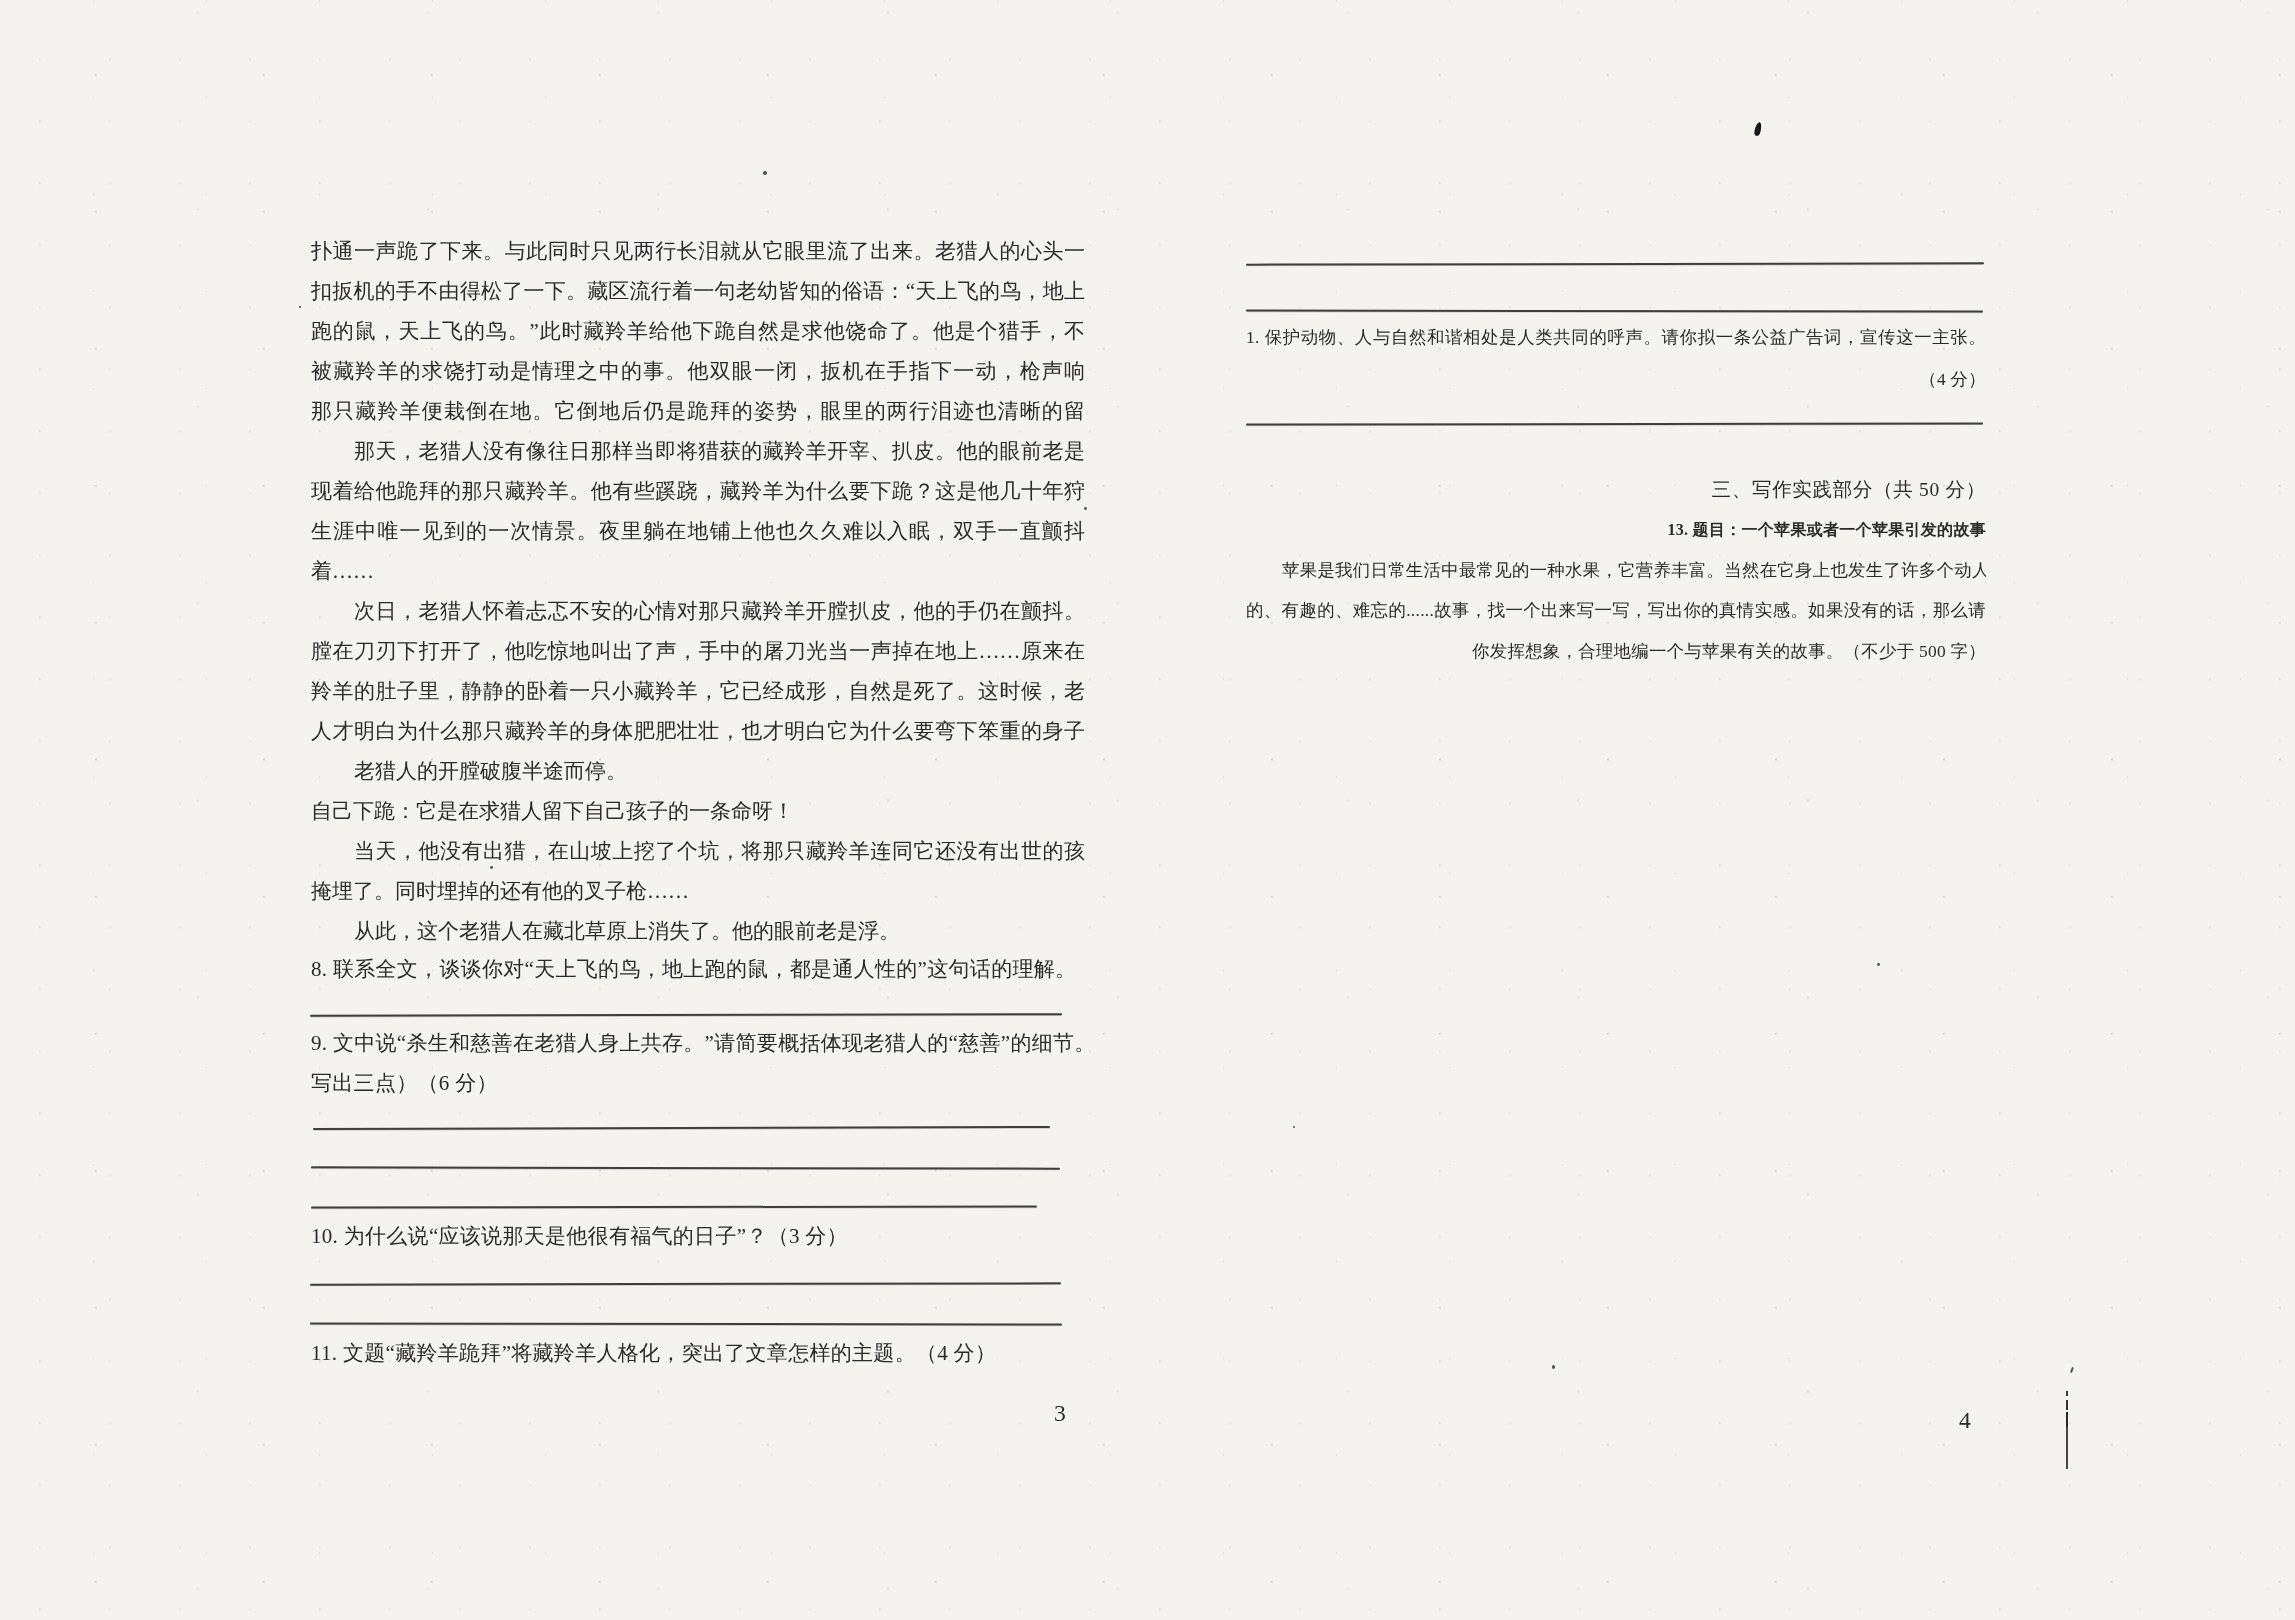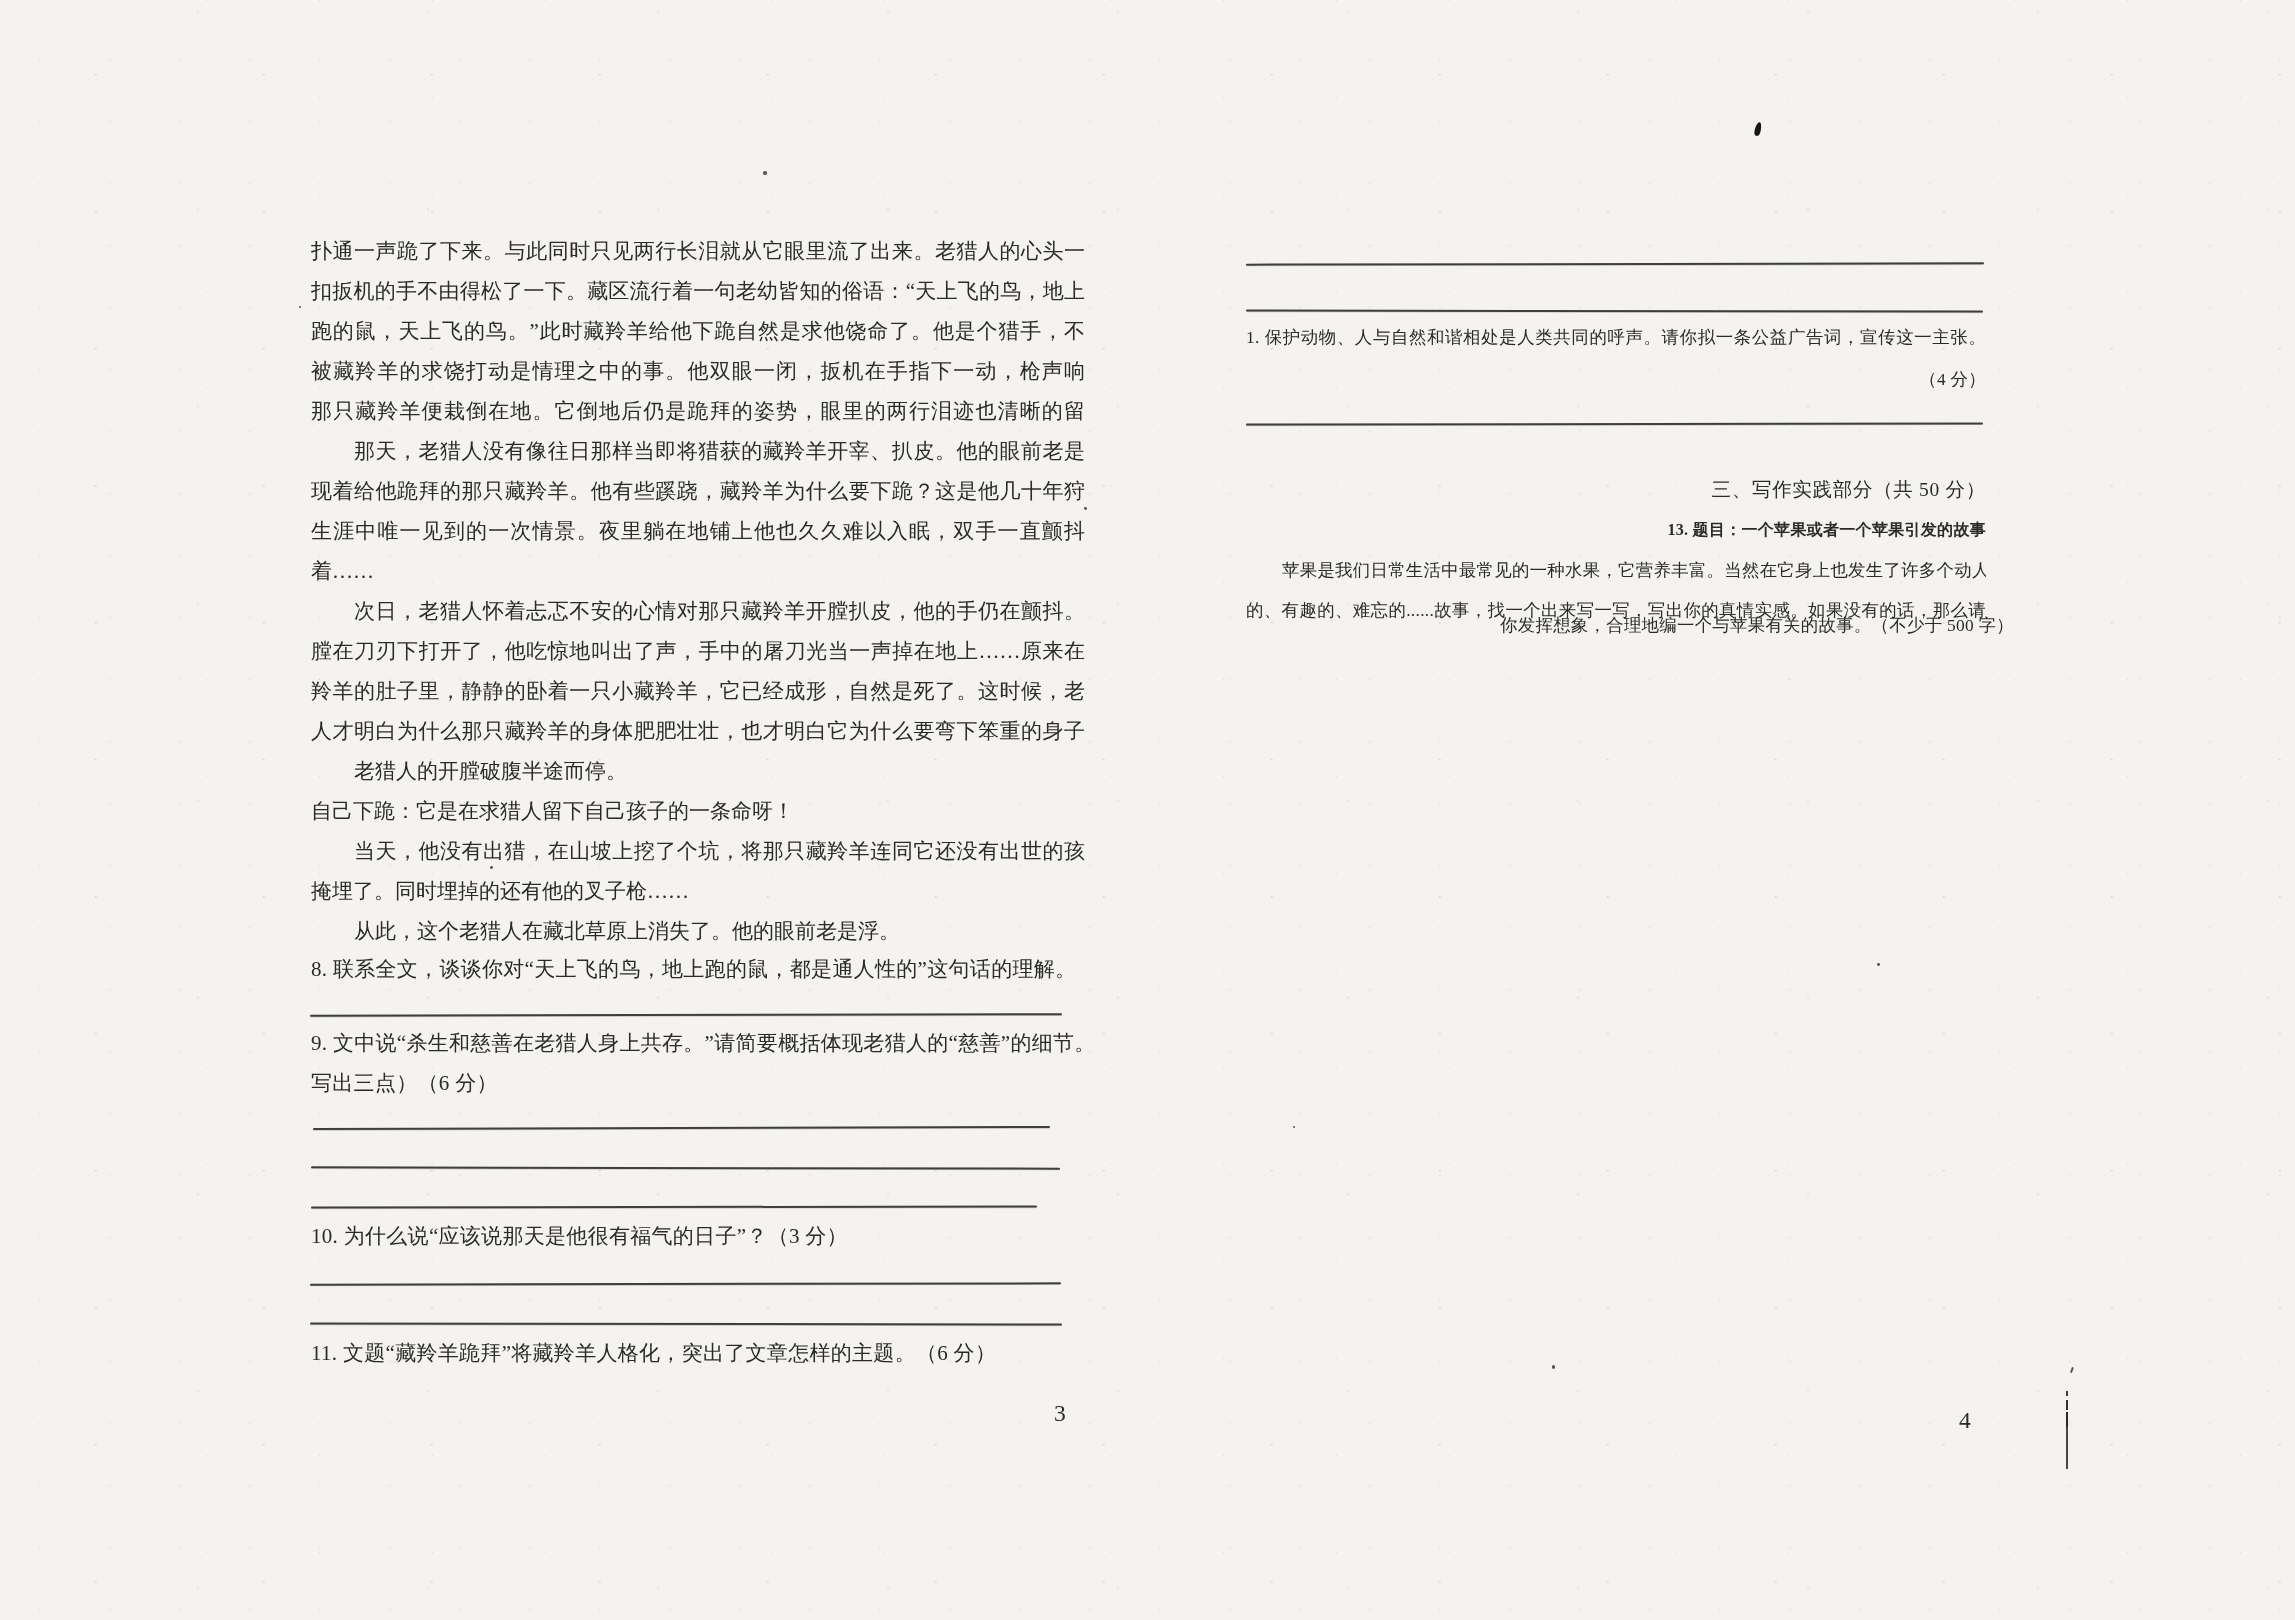--- a/index.html
+++ b/index.html
@@ -81,40 +81,40 @@
   <div class="txt lq justified" style="top:1023px;">9. 文中说“杀生和慈善在老猎人身上共存。”请简要概括体现老猎人的“慈善”的细节。（至少</div>
   <div class="txt lq" style="top:1063px;">写出三点）（6 分）</div>
   <div class="rule" style="top:1127px;left:313px;width:737px;transform:rotate(-0.15deg);"></div>
   <div class="rule" style="top:1167px;left:311px;width:749px;transform:rotate(0.1deg);"></div>
   <div class="rule" style="top:1206px;left:311px;width:726px;transform:rotate(-0.08deg);"></div>
 
   <div class="txt lq" style="top:1216px;">10. 为什么说“应该说那天是他很有福气的日子”？（3 分）</div>
   <div class="rule" style="top:1283px;left:310px;width:751px;transform:rotate(-0.1deg);"></div>
   <div class="rule" style="top:1323px;left:310px;width:752px;transform:rotate(0.08deg);"></div>
 
-  <div class="txt lq" style="top:1333px;">11. 文题“藏羚羊跪拜”将藏羚羊人格化，突出了文章怎样的主题。（6 分）</div>
+  <div class="txt lq" style="top:1333px;">11. 文题“藏羚羊跪拜”将藏羚羊人格化，突出了文章怎样的主题。（4 分）</div>
 
   <div class="pagenum" style="left:1054px;top:1399px;">3</div>
 </div>
 
 <div class="abs" style="left:1147px;top:0;width:1148px;height:1620px;margin-left:-1147px;">
 
   <div class="rule" style="top:263px;left:1246px;width:738px;transform:rotate(-0.1deg);"></div>
   <div class="rule" style="top:310px;left:1246px;width:737px;transform:rotate(0.07deg);"></div>
 
   <div class="txt rq justified" style="top:317px;">1. 保护动物、人与自然和谐相处是人类共同的呼声。请你拟一条公益广告词，宣传这一主张。</div>
   <div class="txt rq" style="top:359px;">（4 分）</div>
   <div class="rule" style="top:423px;left:1246px;width:737px;transform:rotate(-0.09deg);"></div>
 
   <div class="txt rq heading" style="top:470px;">三、写作实践部分（共 50 分）</div>
   <div class="txt rq qtitle" style="top:510px;">13. 题目：一个苹果或者一个苹果引发的故事</div>
 
   <div class="txt rq justified rindent" style="top:550px;">苹果是我们日常生活中最常见的一种水果，它营养丰富。当然在它身上也发生了许多个动人</div>
   <div class="txt rq justified" style="top:590px;">的、有趣的、难忘的......故事，找一个出来写一写，写出你的真情实感。如果没有的话，那么请</div>
-  <div class="txt rq" style="top:605px;margin-left:28px;">你发挥想象，合理地编一个与苹果有关的故事。（不少于 500 字）</div>
+  <div class="txt rq" style="top:631px;">你发挥想象，合理地编一个与苹果有关的故事。（不少于 500 字）</div>
 
   <div class="pagenum" style="left:1959px;top:1406px;">4</div>
 </div>
 
 <div class="ink-blob"></div>
 <div class="fold-mark"></div>
 <div class="speck" style="left:763px;top:171px;width:3.5px;height:3.5px;"></div>
 <div class="speck" style="left:1084px;top:507px;width:2.8px;height:2.8px;"></div>
 <div class="speck" style="left:490px;top:866px;width:2.8px;height:2.8px;"></div>
 <div class="speck" style="left:1552px;top:1365px;width:2.8px;height:3.5px;"></div>

